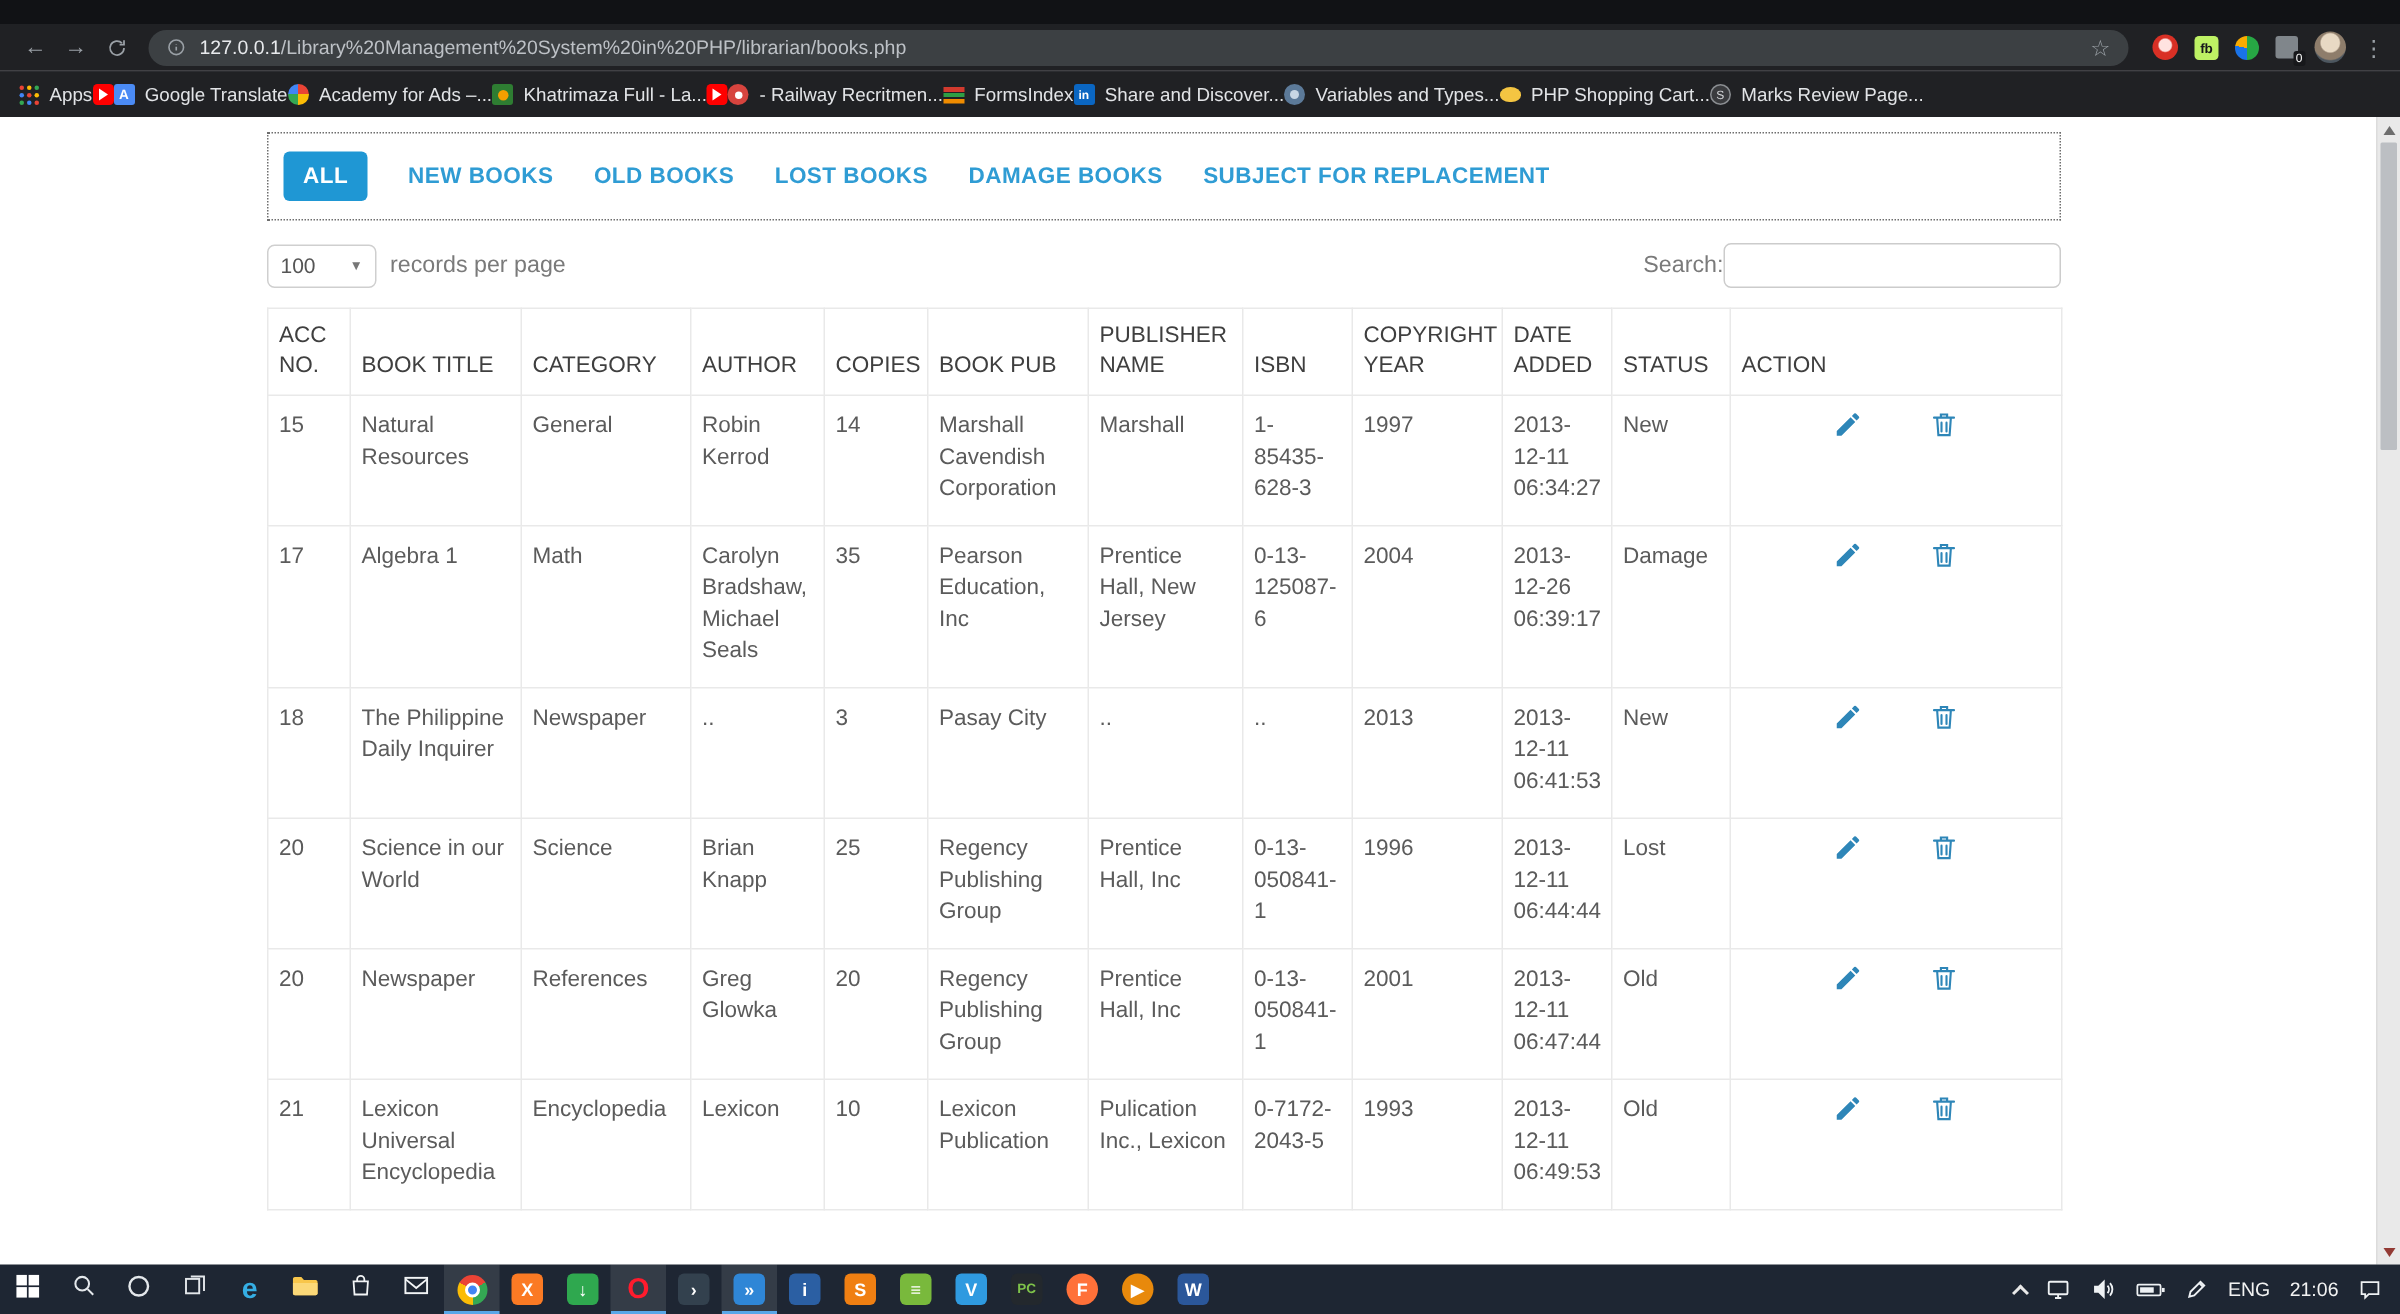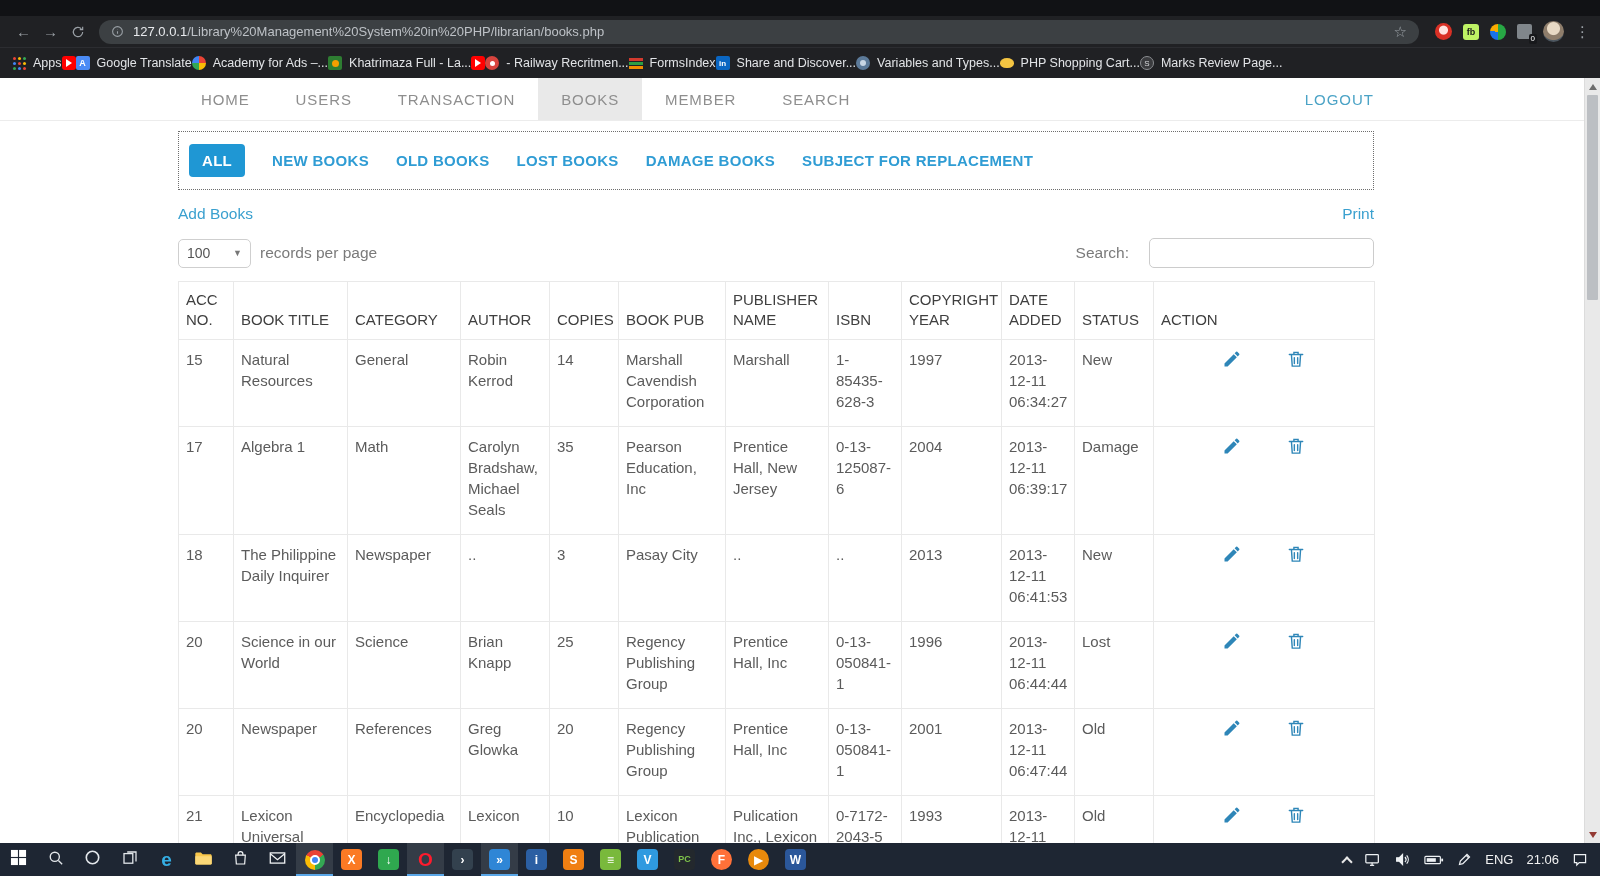--- a/index.html
+++ b/index.html
@@ -61,21 +61,21 @@
   .filter-tab{color:#2f9cd4;font-size:15px;letter-spacing:.3px;cursor:pointer;white-space:nowrap;font-weight:bold;}
   .filter-tab.active{background:#1f97d4;color:#fff;padding:8px 13px;border-radius:4px;}
 
   .links-row{margin-top:15px;display:flex;justify-content:space-between;font-size:15.5px;}
   .links-row a{color:#3aa0cf;cursor:pointer;text-decoration:none;}
 
   .controls-row{margin-top:15px;display:flex;justify-content:space-between;align-items:center;}
   .per-page{display:flex;align-items:center;gap:9px;color:#7a7a7a;font-size:15.5px;}
   .select-box{width:73px;height:29px;border:1px solid #cfcfcf;border-radius:5px;display:flex;align-items:center;justify-content:space-between;padding:0 8px;color:#555;font-size:14px;background:#fff;cursor:pointer;}
   .select-caret{font-size:9px;color:#777;}
-  .search-area{display:flex;align-items:center;gap:20px;color:#7a7a7a;font-size:15.5px;}
+  .search-area{display:flex;align-items:center;gap:0;color:#7a7a7a;font-size:15.5px;}
   .search-input{width:225px;height:30px;border:1px solid #ccc;border-radius:5px;padding:0 8px;font-size:14px;color:#444;outline:none;}
 
   table{margin-top:13px;width:1196px;border-collapse:collapse;table-layout:fixed;}
   th{border:1px solid #e9e9e9;padding:8px 7px;font-size:15px;font-weight:normal;color:#3f3f3f;text-align:left;vertical-align:bottom;line-height:1.35;cursor:pointer;}
   td{border:1px solid #e9e9e9;padding:9px 7px 14px;font-size:15px;color:#5b5b5b;vertical-align:top;line-height:1.4;overflow:hidden;}
   .action-cell{text-align:center;}
   .icon-btn{display:inline-block;margin:0 22px;cursor:pointer;vertical-align:top;}
 
   
   .page-scrollbar{position:absolute;top:78px;right:0;width:16px;bottom:33px;background:#e9e9e9;border-left:1px solid #dcdcdc;}
@@ -181,48 +181,31 @@
         <span class="bm-icon php-cart-icon"></span>
         <span class="bm-label">PHP Shopping Cart...</span>
       </div>
       <div class="bm-item">
         <span class="bm-icon marks-review-icon"></span>
         <span class="bm-label">Marks Review Page...</span>
       </div>
     </div>
 
   <div class="page">
-    <div class="navbar">
-      <div class="nav-inner">
-        <span id="nav-items" style="display:flex;height:100%;">
-            <span class="nav-item">HOME</span>
-            <span class="nav-item">USERS</span>
-            <span class="nav-item">TRANSACTION</span>
-            <span class="nav-item active">BOOKS</span>
-            <span class="nav-item">MEMBER</span>
-            <span class="nav-item">SEARCH</span>
-          </span>
-        <a class="logout-link">LOGOUT</a>
-      </div>
-    </div>
 
     <div class="content">
       <div class="filter-box" id="filter-tabs">
           <span class="filter-tab active">ALL</span>
           <span class="filter-tab">NEW BOOKS</span>
           <span class="filter-tab">OLD BOOKS</span>
           <span class="filter-tab">LOST BOOKS</span>
           <span class="filter-tab">DAMAGE BOOKS</span>
           <span class="filter-tab">SUBJECT FOR REPLACEMENT</span>
         </div>
 
-      <div class="links-row">
-        <a>Add Books</a>
-        <a>Print</a>
-      </div>
 
       <div class="controls-row">
         <div class="per-page">
           <span class="select-box">
             <span>100</span>
             <span class="select-caret">▼</span>
           </span>
           <span>records per page</span>
         </div>
         <div class="search-area">
@@ -284,21 +267,21 @@
             <tr>
               <td>17</td>
               <td>Algebra 1</td>
               <td>Math</td>
               <td>Carolyn Bradshaw, Michael Seals</td>
               <td>35</td>
               <td>Pearson Education, Inc</td>
               <td>Prentice Hall, New Jersey</td>
               <td>0-13-125087-6</td>
               <td>2004</td>
-              <td>2013-12-11 06:39:17</td>
+              <td>2013-12-26 06:39:17</td>
               <td>Damage</td>
               <td class="action-cell"><span class="icon-btn"><svg width="20" height="20" viewBox="0 0 24 24" fill="#2e86b8">
                     <path d="M3 17.25V21h3.75L17.81 9.94l-3.75-3.75L3 17.25zM20.71 7.04c.39-.39.39-1.02 0-1.41l-2.34-2.34a1 1 0 0 0-1.41 0l-1.83 1.83 3.75 3.75 1.83-1.83z"></path>
                   </svg></span><span class="icon-btn"><svg width="20" height="20" viewBox="0 0 24 24" fill="none" stroke="#2e86b8" stroke-width="1.7" stroke-linecap="round">
                     <path d="M4 6.5h16M9.5 6.5V4h5v2.5M6.5 6.5l1 14h9l1-14M10 10.5v7M14 10.5v7"></path>
                   </svg></span></td>
             </tr>
             <tr>
               <td>18</td>
               <td>The Philippine Daily Inquirer</td>

